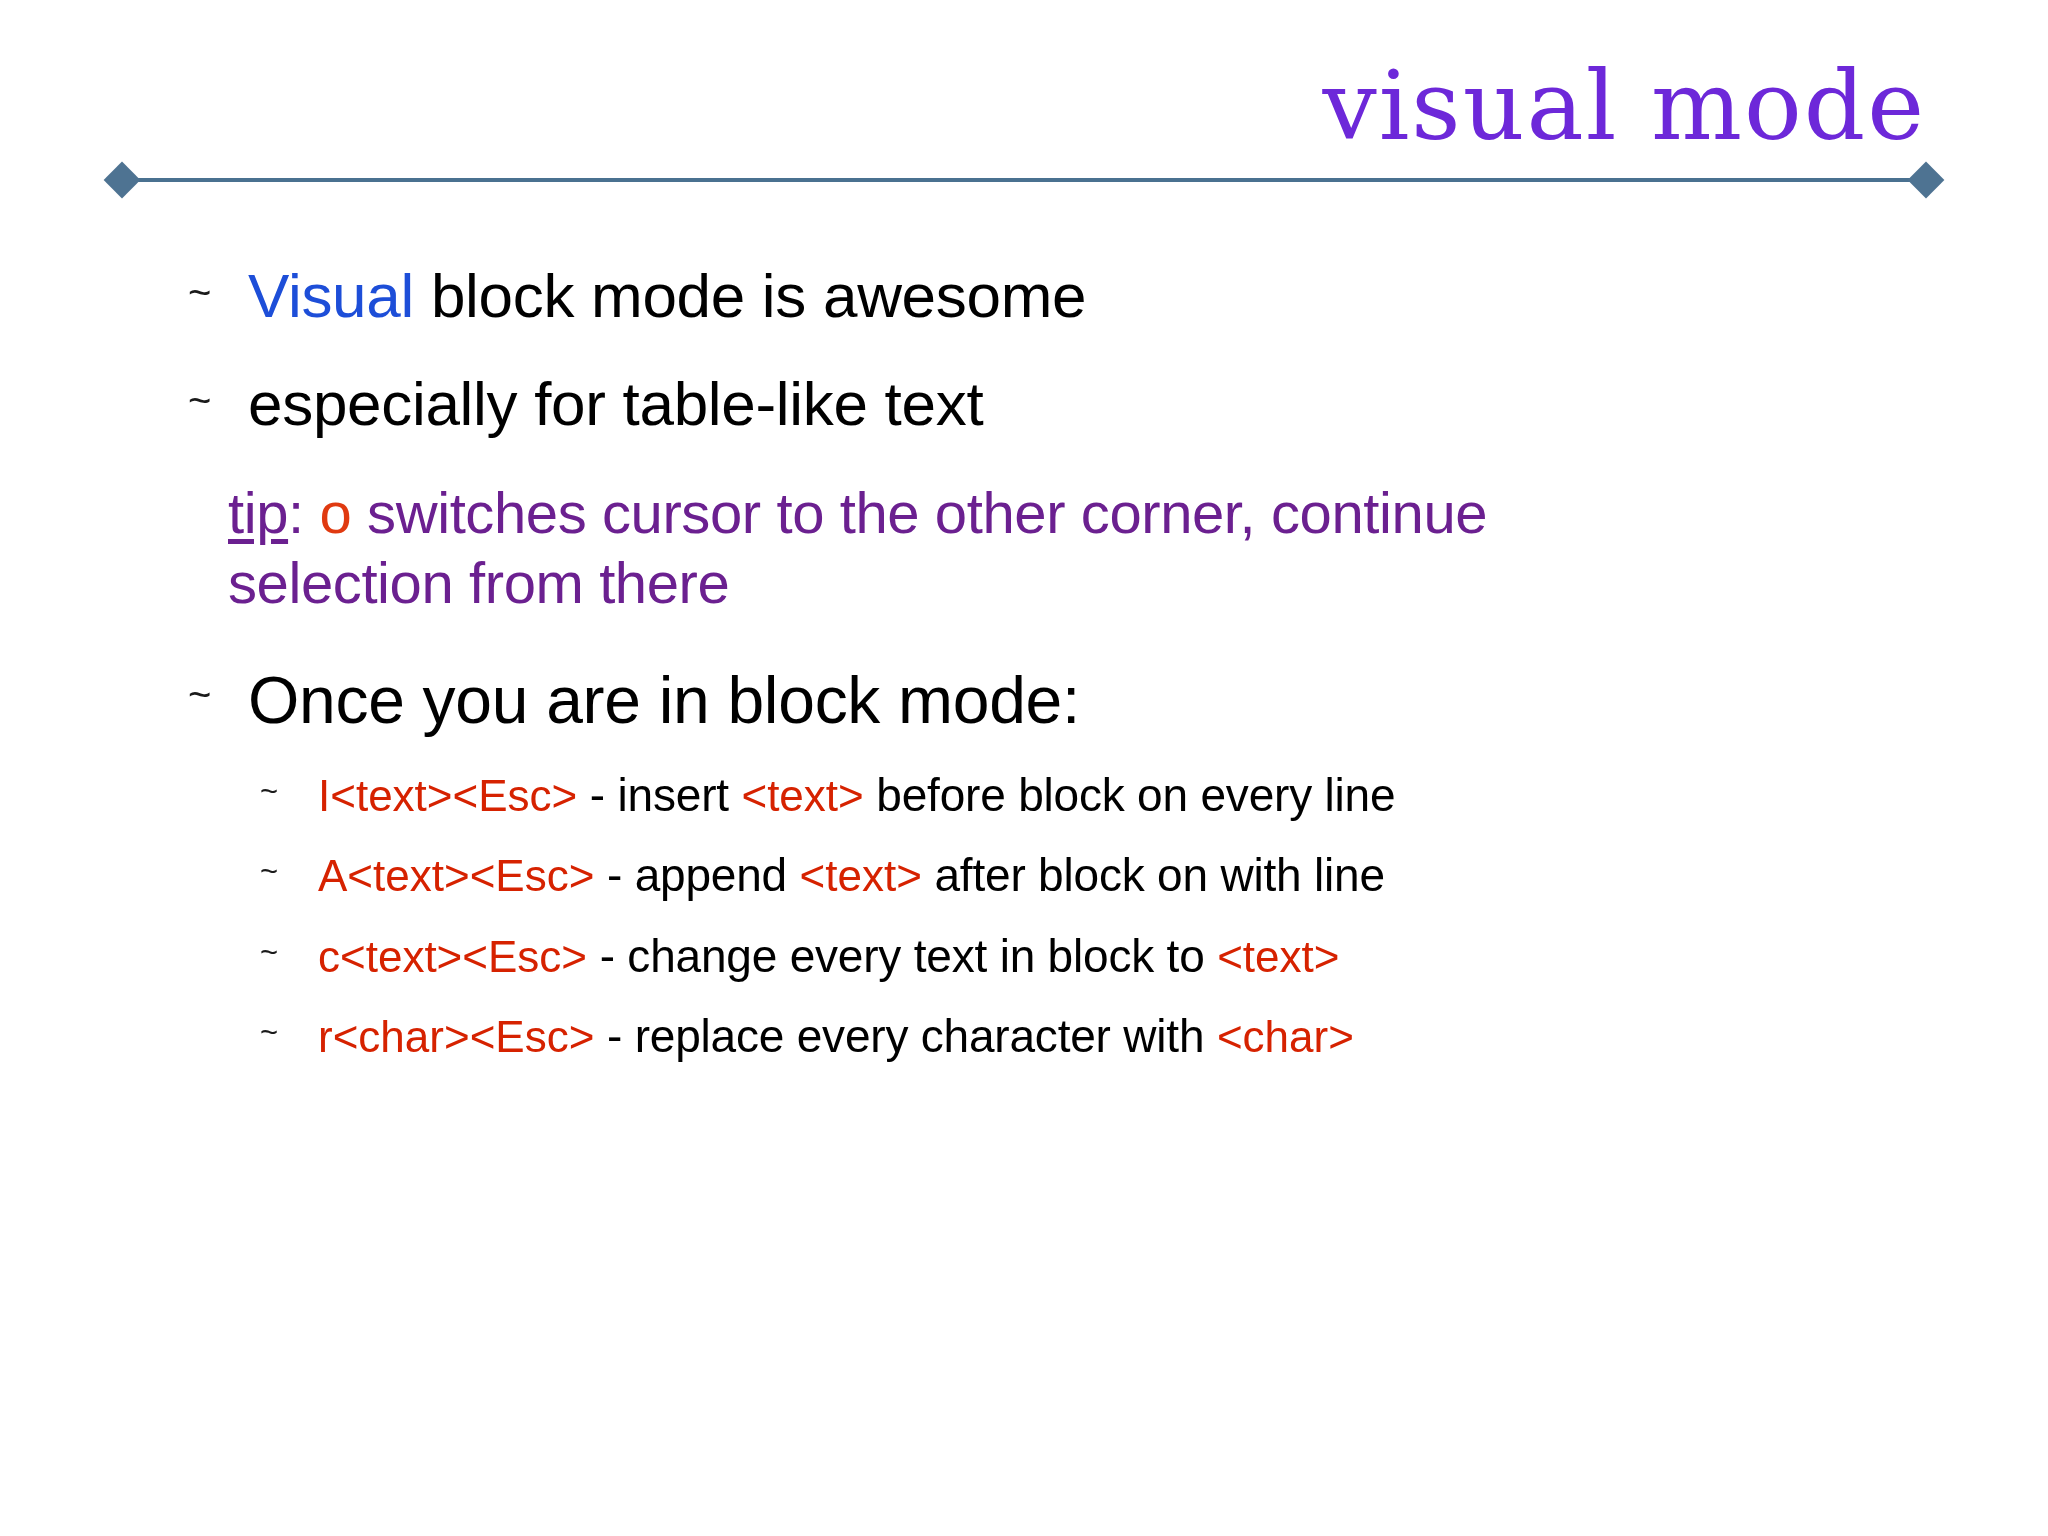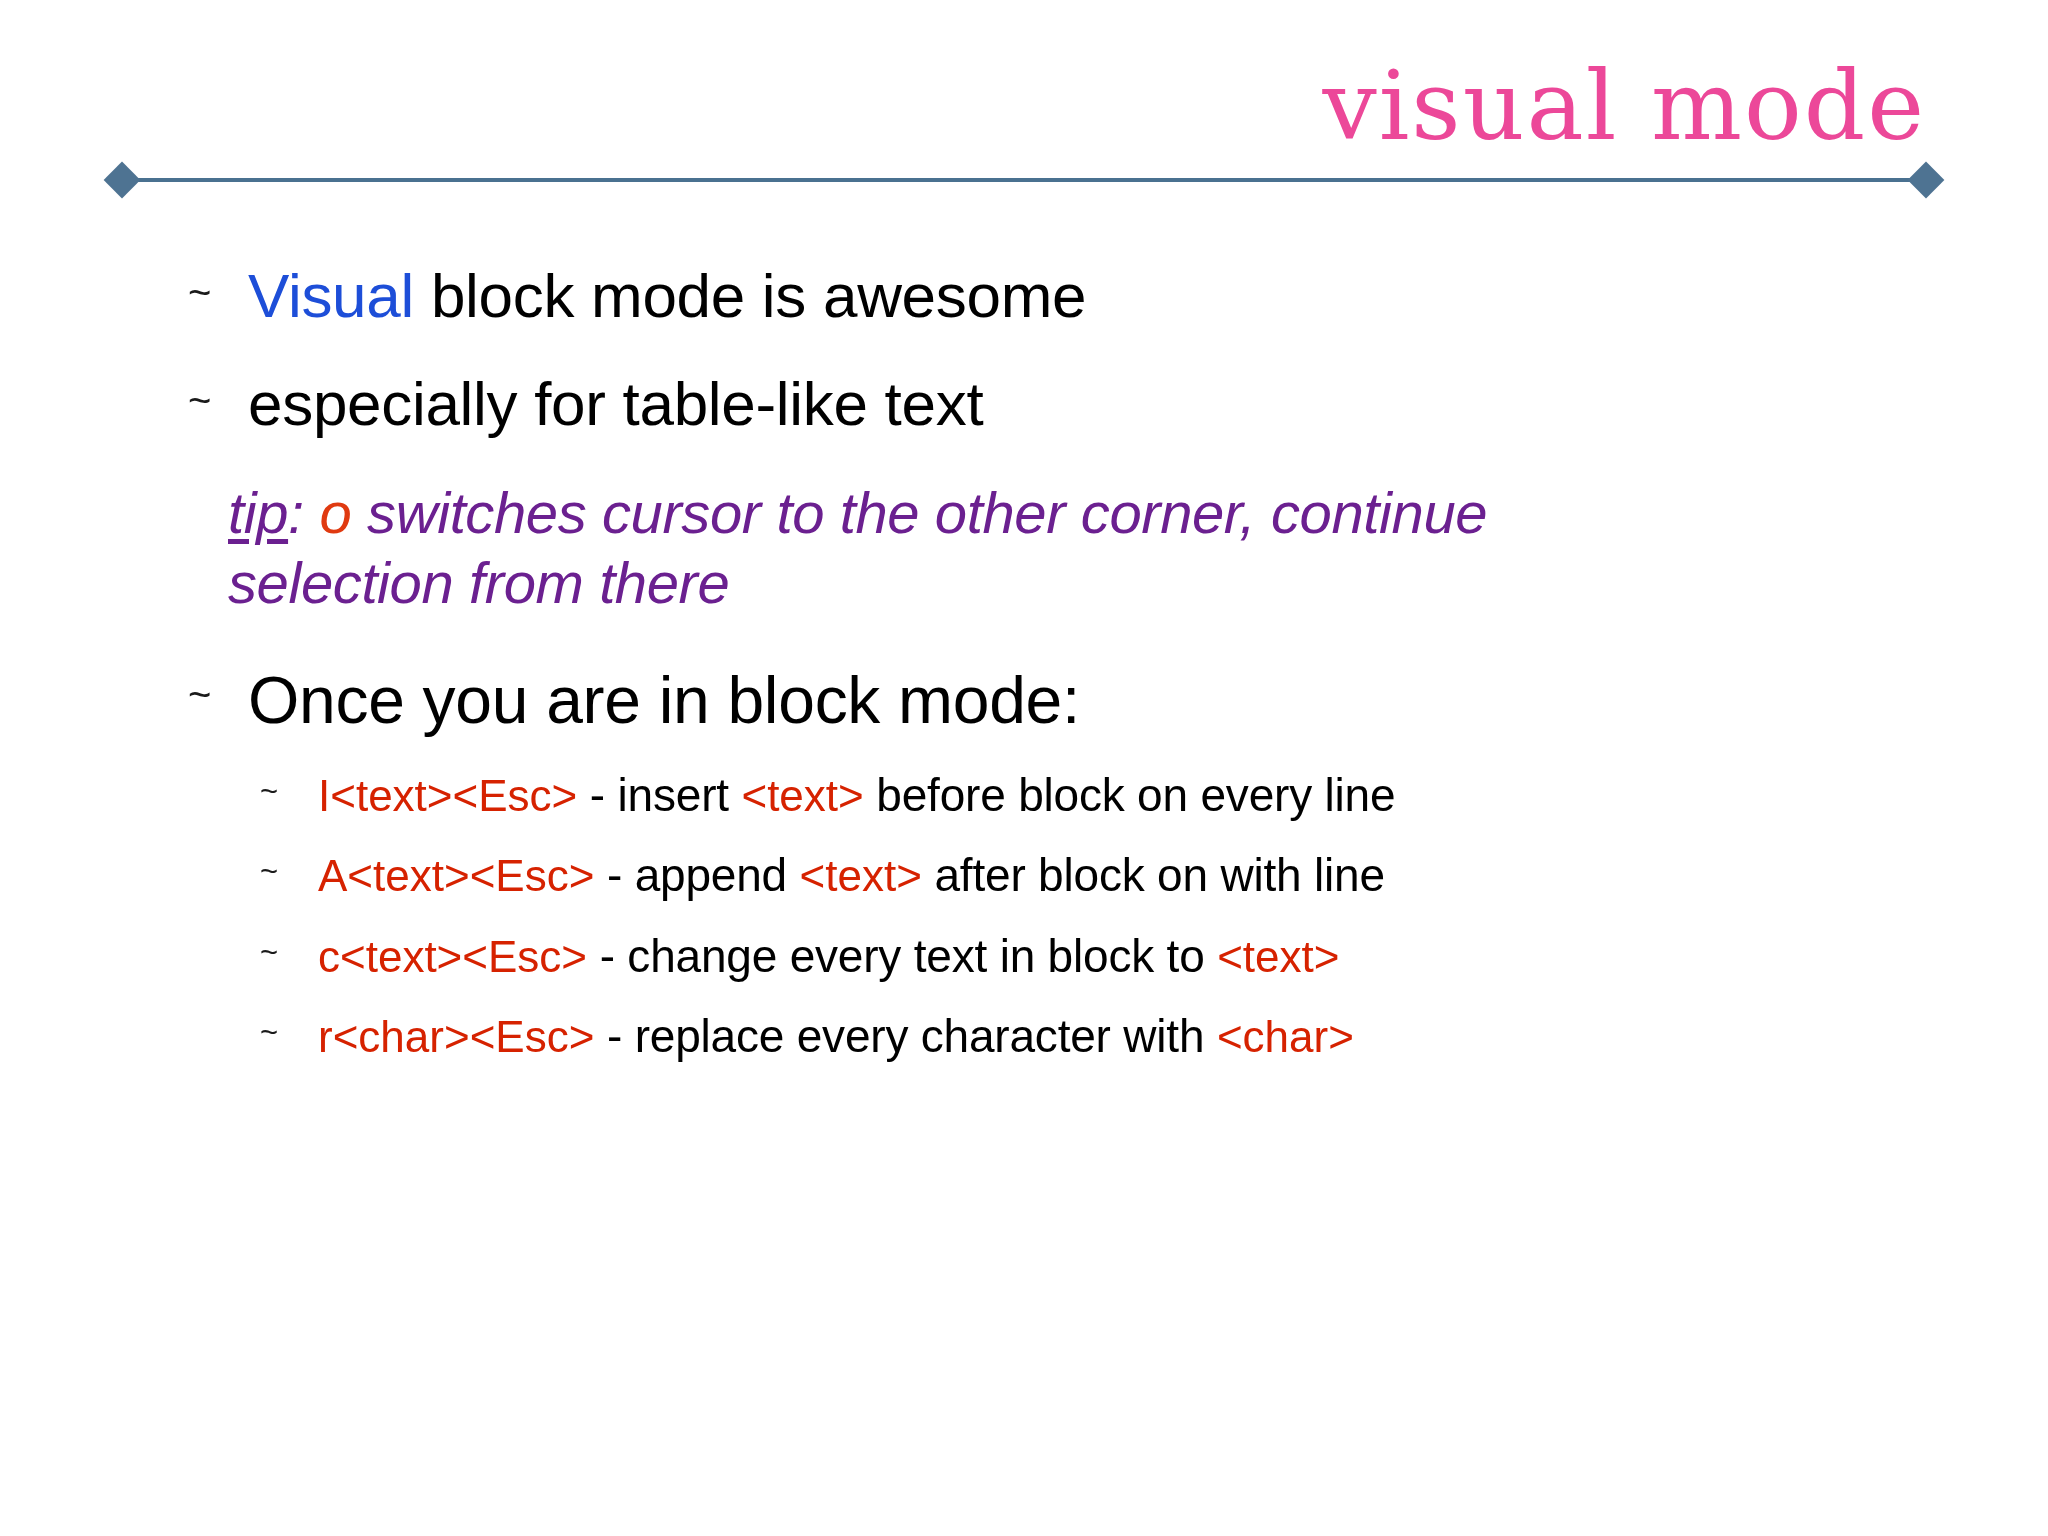--- a/index.html
+++ b/index.html
@@ -23,21 +23,21 @@
   }
 
   
   .title {
     position: absolute;
     top: 58px;
     right: 122px;
     font-family: "DejaVu Serif", "Liberation Serif", serif;
     font-size: 96px;
     line-height: 1.0;
-    color: #ec4899;
+    color: #6d28d9;
     letter-spacing: 2px;
     white-space: nowrap;
   }
 
   
   .rule {
     position: absolute;
     left: 122px;
     right: 122px;
     top: 178px;
@@ -82,21 +82,20 @@
 
   .tip-block {
     padding-left: 228px;
     padding-right: 340px;
     margin-top: 10px;
     margin-bottom: 46px;
     font-size: 58px;
     line-height: 1.20;
     color: #6B2090;
     letter-spacing: -0.4px;
-    font-style: italic;
   }
   .tip-word { text-decoration: underline; text-underline-offset: 6px; }
   .tip-key  { color: #E03A10; }
 
   .lvl1.big {
     font-size: 66px;
     margin-top: 26px;
     margin-bottom: 32px;
   }
 

